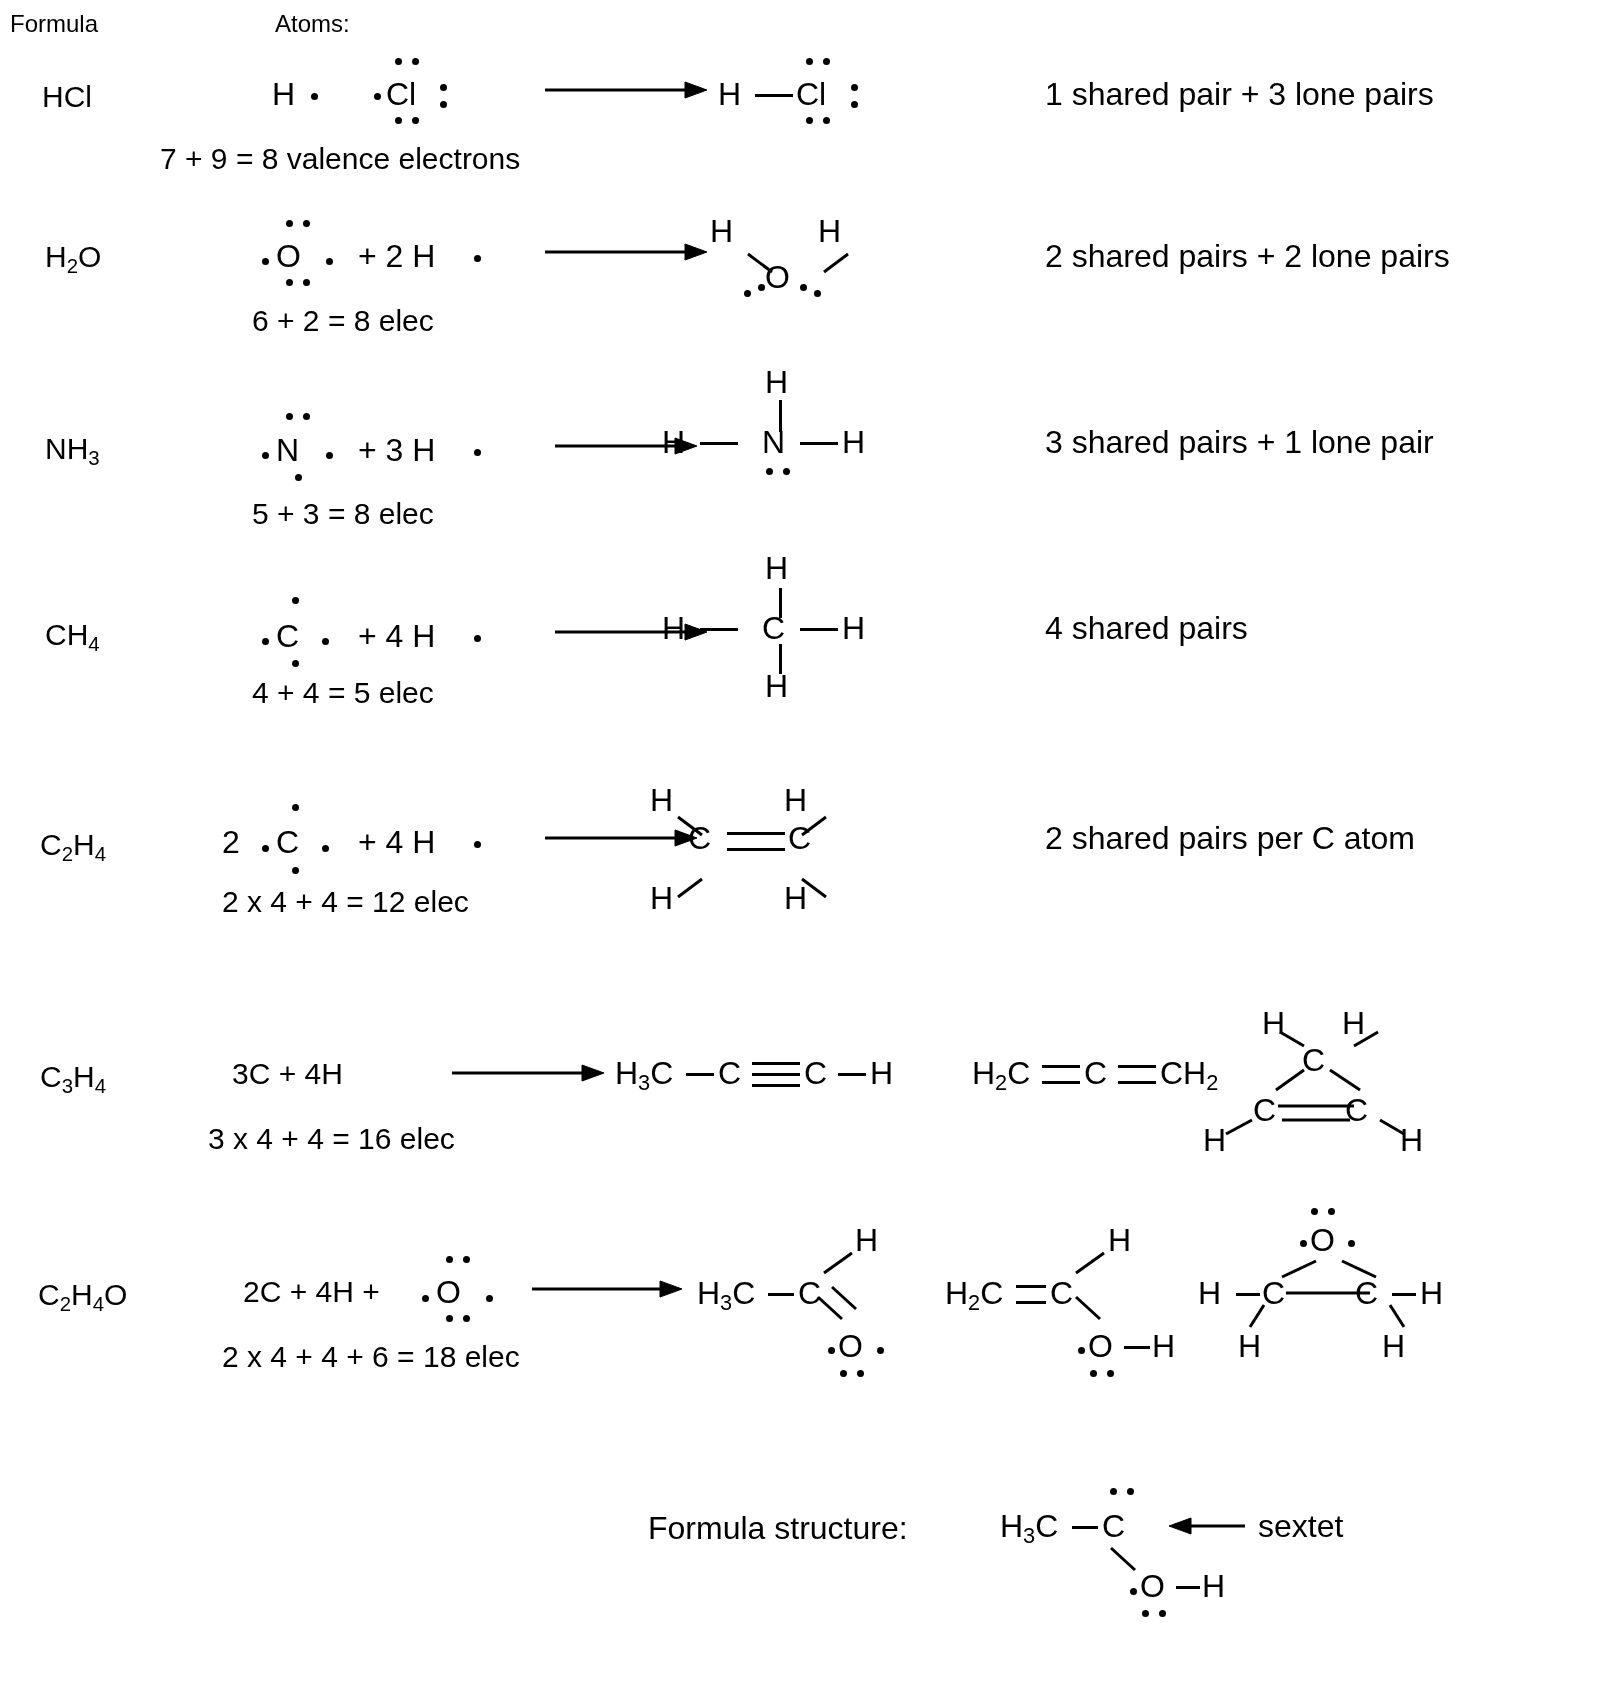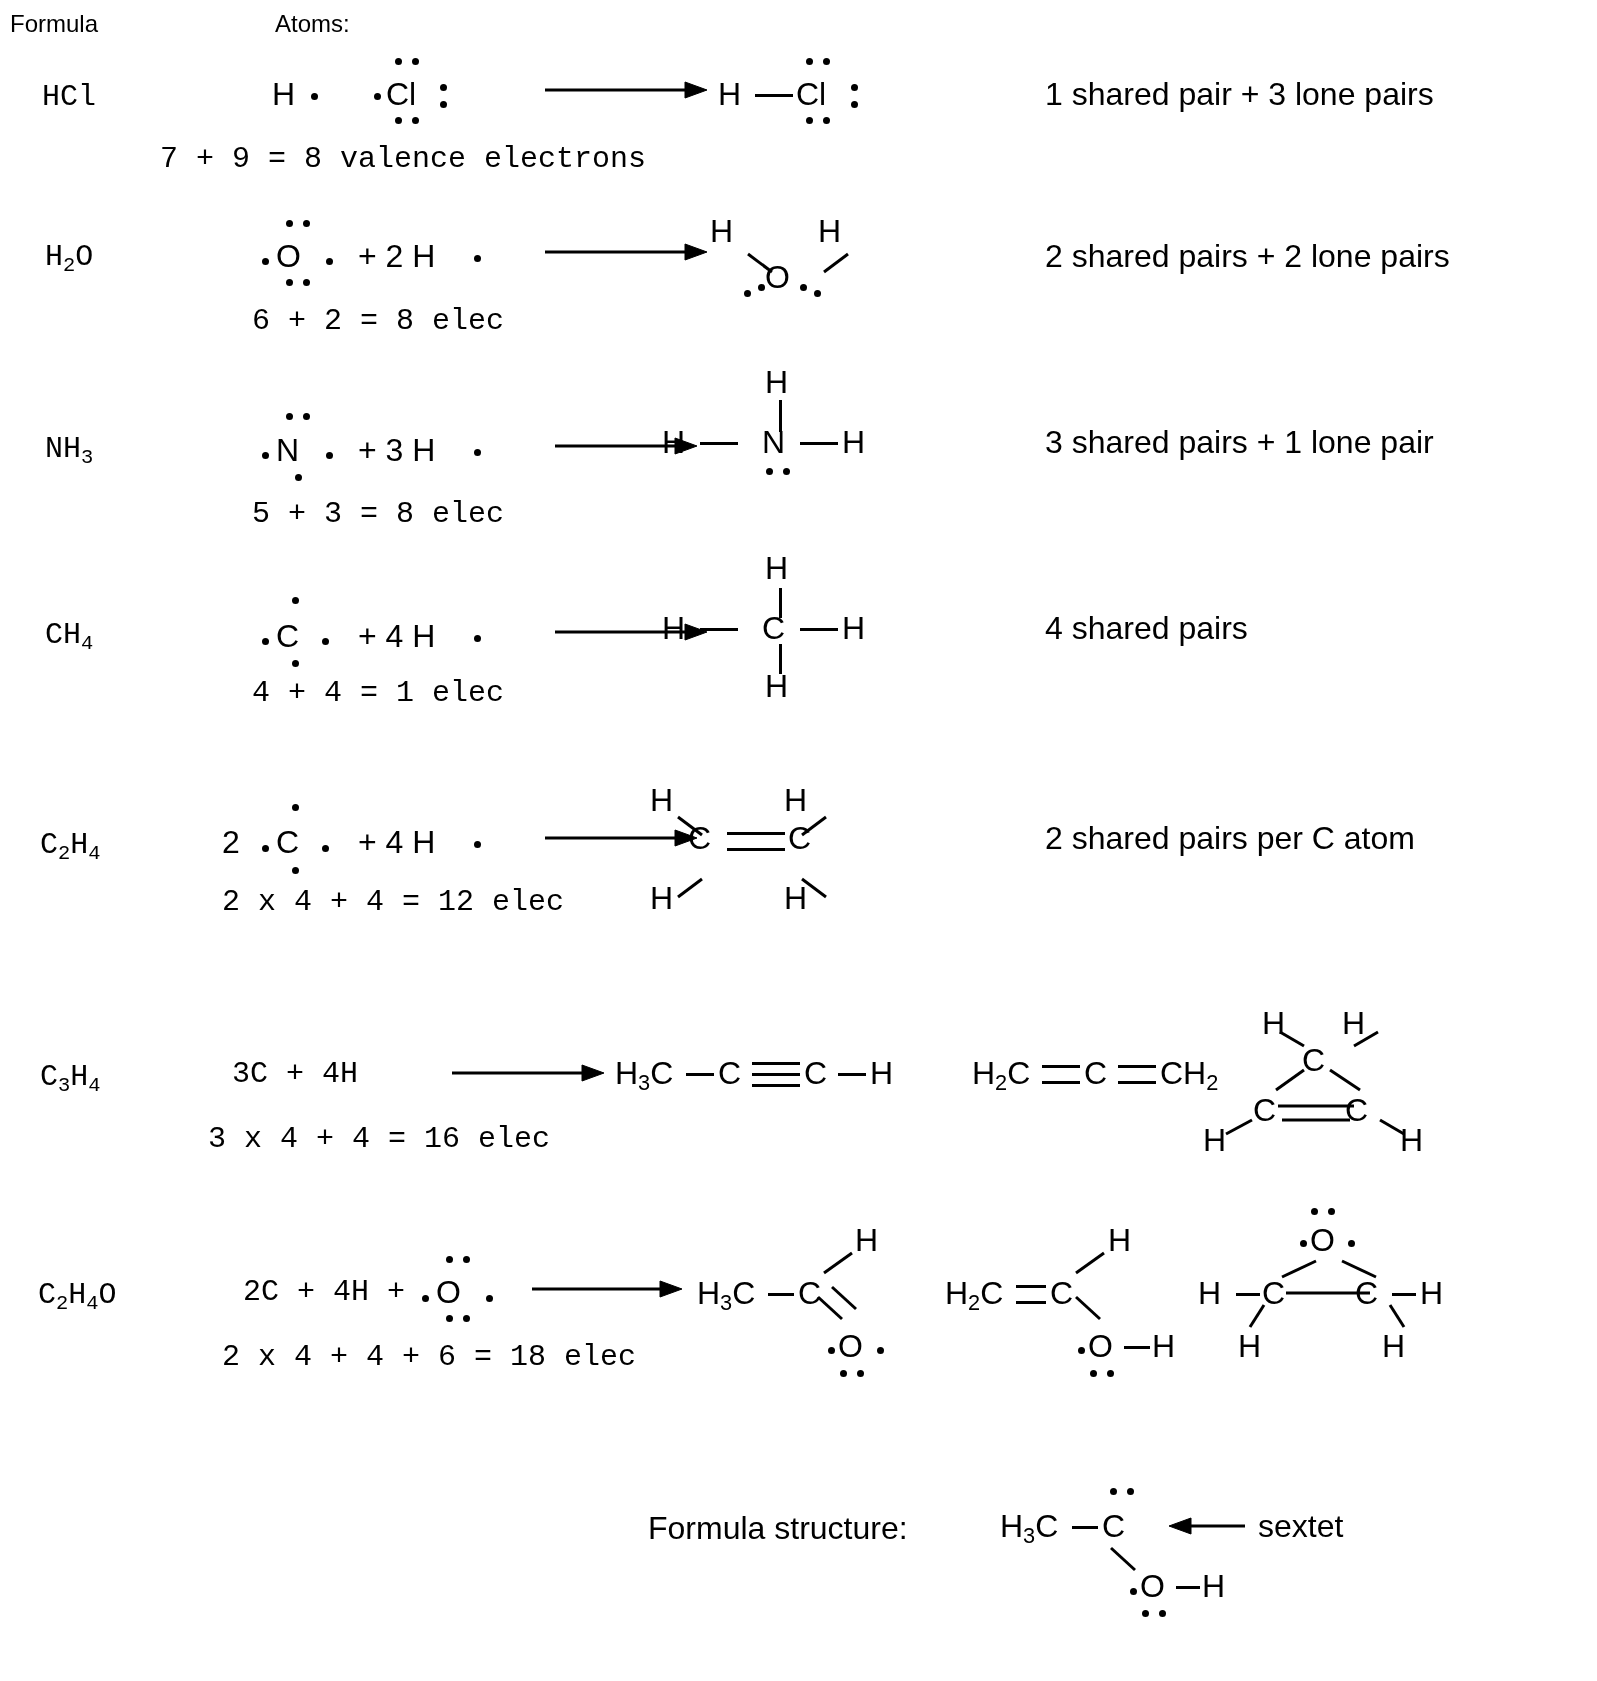--- a/index.html
+++ b/index.html
@@ -1,18 +1,18 @@
 <!DOCTYPE html>
 <html><head>
 <meta charset="utf-8">
 <style>
   html,body{margin:0;padding:0;background:#ffffff;}
   body{width:1597px;height:1681px;position:relative;font-family:"Liberation Sans",sans-serif;color:#000;}
   .t{position:absolute;white-space:nowrap;font-family:"Liberation Sans",sans-serif;color:#000;}
-  .f30{font-size:30px;font-family:Liberation Mono, monospace;}
+  .f30{font-size:30px;}
   .f32{font-size:32px;}
   .f34{font-size:24px;}
   .sub{font-size:0.68em;vertical-align:-0.28em;}
   
   .hline{position:absolute;background:#000;height:3px;}
   .vline{position:absolute;background:#000;width:3px;}
   
   .dot{position:absolute;width:7px;height:7px;background:#000;border-radius:50%;}
   svg{position:absolute;overflow:visible;}
   .arrowsvg line,.arrowsvg polygon{stroke:#000;}
@@ -138,21 +138,21 @@
 <div class="vline" style="left:779px;top:588px;height:30px;"></div>
 <div class="t f32" style="left:662px;top:610px;">H</div>
 <div class="hline" style="left:700px;top:628px;width:38px;"></div>
 <div class="t f32" style="left:762px;top:610px;">C</div>
 <div class="hline" style="left:800px;top:628px;width:38px;"></div>
 <div class="t f32" style="left:842px;top:610px;">H</div>
 <div class="vline" style="left:779px;top:644px;height:30px;"></div>
 <div class="t f32" style="left:765px;top:668px;">H</div>
 
 <div class="t f32" style="left:1045px;top:610px;">4 shared pairs</div>
-<div class="t f30" style="left:252px;top:676px;">4 + 4 = 1 elec</div>
+<div class="t f30" style="left:252px;top:676px;">4 + 4 = 5 elec</div>
 
 <div class="t f30" style="left:40px;top:828px;">C<span class="sub">2</span>H<span class="sub">4</span></div>
 
 <div class="t f32" style="left:222px;top:824px;">2</div>
 <div class="dot" style="left:262px;top:845px;"></div>
 <div class="t f32" style="left:276px;top:824px;">C</div>
 <div class="dot" style="left:292px;top:804px;"></div>
 <div class="dot" style="left:292px;top:867px;"></div>
 <div class="dot" style="left:322px;top:845px;"></div>
 

